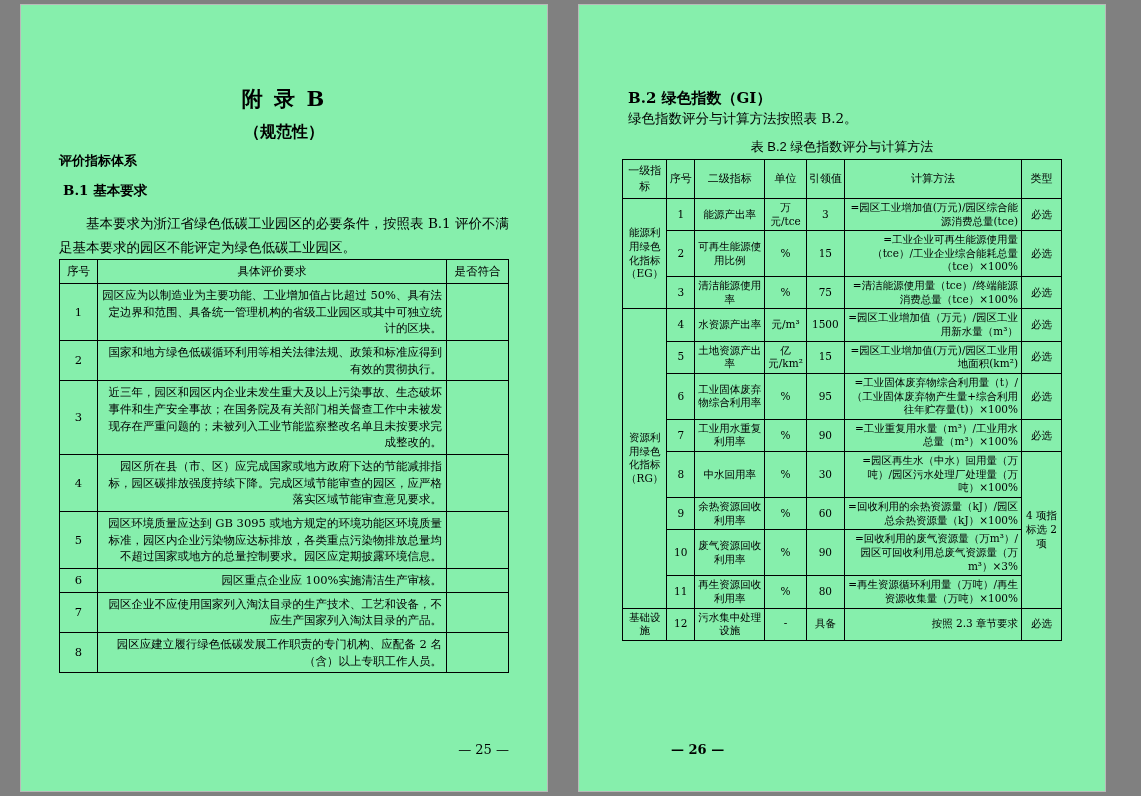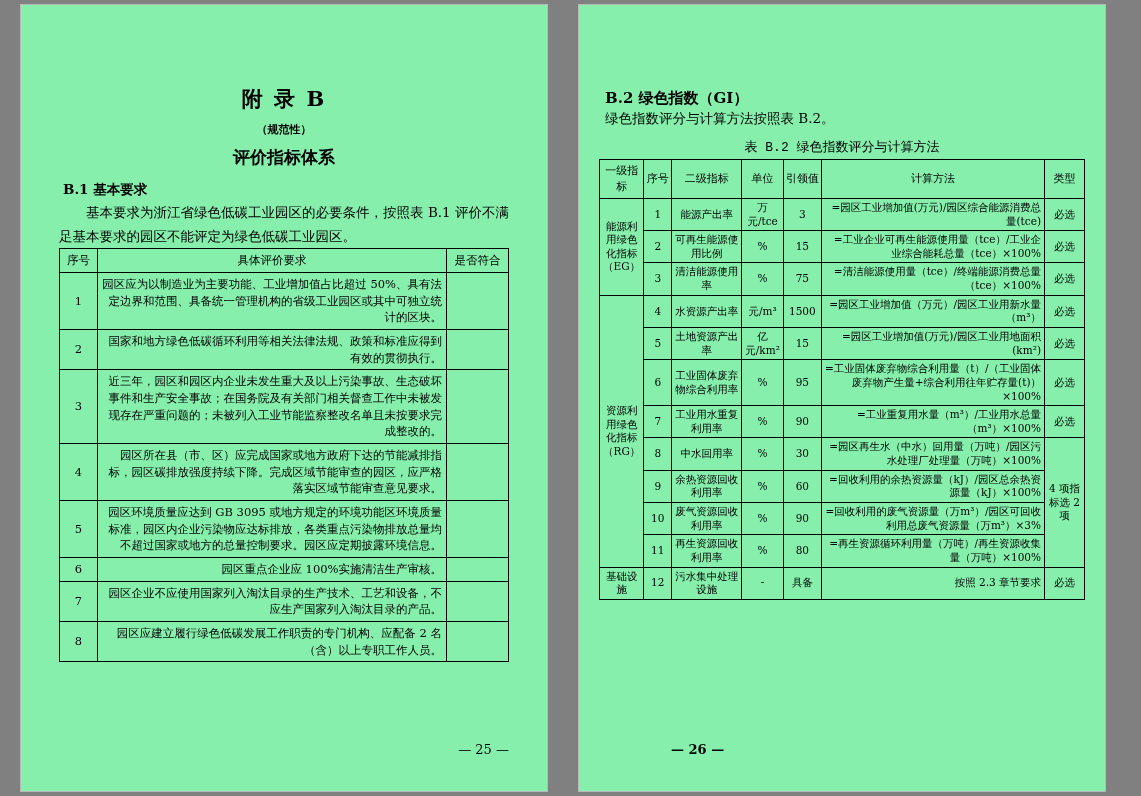--- a/index.html
+++ b/index.html
@@ -38,54 +38,54 @@
   .appendix-title {
     text-align: center;
     font-size: 21px;
     font-weight: bold;
     letter-spacing: 2px;
     margin-top: 80px;
     font-family: "DejaVu Serif", serif;
   }
   .appendix-sub {
     text-align: center;
-    font-size: 11px;
+    font-size: 16px;
     font-weight: bold;
     margin-top: 9px;
     font-family: "DejaVu Serif", serif;
   }
   .appendix-sub2 {
-    text-align: center;
-    font-size: 17px;
+    text-align: left;
+    font-size: 13px;
     font-weight: bold;
     margin-top: 9px;
     font-family: Liberation Serif, serif;
   }
   .sec-head {
     font-size: 13.5px;
     font-weight: bold;
     margin-top: 12px;
     margin-left: 4px;
     font-family: "DejaVu Serif", serif;
   }
   .para {
     font-size: 13.5px;
     line-height: 1.75;
     text-align: justify;
-    margin-top: 2px;
+    margin-top: 12px;
     font-family: "DejaVu Serif", serif;
   }
   .para.indent { text-indent: 27px; }
 
   .table-caption {
     text-align: center;
     font-size: 13px;
     margin-top: 10px;
     margin-bottom: 3px;
-    font-family: Liberation Mono, monospace;
+    font-family: Liberation Sans, sans-serif;
   }
 
   table.doc {
     border-collapse: collapse;
     width: 100%;
     font-family: "DejaVu Serif", serif;
   }
   table.doc td, table.doc th {
     border: 1px solid #000;
     font-size: 11.5px;
@@ -200,21 +200,21 @@
             <td class="l">园区应建立履行绿色低碳发展工作职责的专门机构、应配备 2 名（含）以上专职工作人员。</td>
             <td class="c"></td>
           </tr>
         </tbody>
       </table>
     </div>
     <div class="footer-page" id="footer-left">— 25 —</div>
   </div>
 
   <div class="page" id="page-right">
-    <div class="page-inner" style="padding:0 20px;">
+    <div class="page-inner" style="padding:0 43px;">
       <div class="r-head">B.2 绿色指数（GI）</div>
       <div class="r-para">绿色指数评分与计算方法按照表 B.2。</div>
 
       <div class="table-caption">表 B.2 绿色指数评分与计算方法</div>
 
       <table class="doc gi">
         <colgroup>
           <col style="width:44px">
           <col style="width:28px">
           <col style="width:70px">

